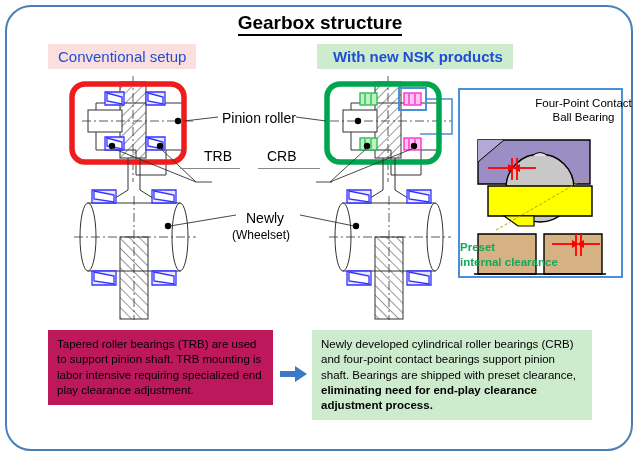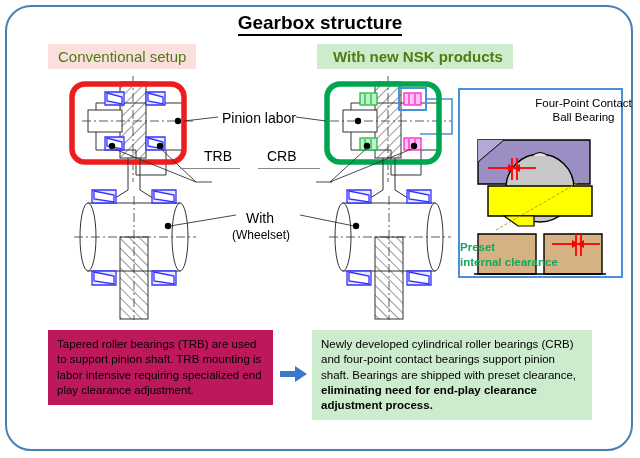--- a/index.html
+++ b/index.html
@@ -3,21 +3,21 @@
 <meta charset="utf-8">
 <style>
   html,body{margin:0;padding:0;background:#fff;}
   body{width:640px;height:458px;font-family:"Liberation Sans",sans-serif;}
   #page{position:relative;width:640px;height:458px;overflow:hidden;background:#fff;}
   .frame{position:absolute;left:5px;top:5px;width:628px;height:446px;
          border:2px solid #4a7fb5;border-radius:26px;box-sizing:border-box;}
   .title{position:absolute;left:0;top:12px;width:640px;text-align:center;
          font-size:19px;font-weight:bold;color:#000;}
   .title span{border-bottom:2px solid #000;padding-bottom:1px;}
-  .hdr{position:absolute;font-size:15px;color:#4d7c0f;padding:4px 10px;white-space:nowrap;}
+  .hdr{position:absolute;font-size:15px;color:#1d4ed8;padding:4px 10px;white-space:nowrap;}
   .hdr-left{left:48px;top:44px;background:#fbdede;}
   .hdr-right{left:317px;top:44px;background:#cdeccd;font-weight:bold;padding-left:16px;}
   .lbl{position:absolute;font-size:14px;color:#000;white-space:nowrap;}
   .lbl-pinion{left:222px;top:110px;}
   .lbl-trb{left:204px;top:148px;}
   .lbl-crb{left:267px;top:148px;}
   .lbl-axle{left:246px;top:210px;font-size:14px;}
   .lbl-wheel{left:232px;top:228px;font-size:12px;}
   .ul{position:absolute;height:1px;background:#888;}
   .ul-trb{left:180px;top:168px;width:60px;}
@@ -178,26 +178,26 @@
         <path d="M347 271 L371 271 L371 285 L347 285 Z"></path>
         <path d="M349 272 L369 276 L369 284 L349 281 Z" fill="#fff"></path>
         <path d="M407 271 L431 271 L431 285 L407 285 Z"></path>
         <path d="M409 272 L429 276 L429 284 L409 281 Z" fill="#fff"></path>
       </g>
       <circle cx="356" cy="226" r="3.2" fill="#000"></circle>
       <line x1="354" y1="226" x2="300" y2="215" stroke="#333" stroke-width="0.9"></line>
     </g>
   </svg>
 
-  <div class="lbl lbl-pinion">Pinion labor</div>
+  <div class="lbl lbl-pinion">Pinion roller</div>
   <div class="lbl lbl-trb">TRB</div>
   <div class="lbl lbl-crb">CRB</div>
   <div class="ul ul-trb"></div>
   <div class="ul ul-crb"></div>
-  <div class="lbl lbl-axle">With</div>
+  <div class="lbl lbl-axle">Newly</div>
   <div class="lbl lbl-wheel">(Wheelset)</div>
 
   <div class="inset">
     <div class="inset-title">
       <span>Four-Point Contact</span><br><span>Ball Bearing</span>
     </div>
     <svg width="161" height="186" style="position:absolute;left:0;top:32px;">
 
       <path d="M18 18 L130 18 L130 62 L18 62 Z" fill="#9b8ec4" stroke="#000" stroke-width="1.4"></path>
       <path d="M18 18 L44 18 L18 40 Z" fill="#b3a9d4" stroke="none"></path>

